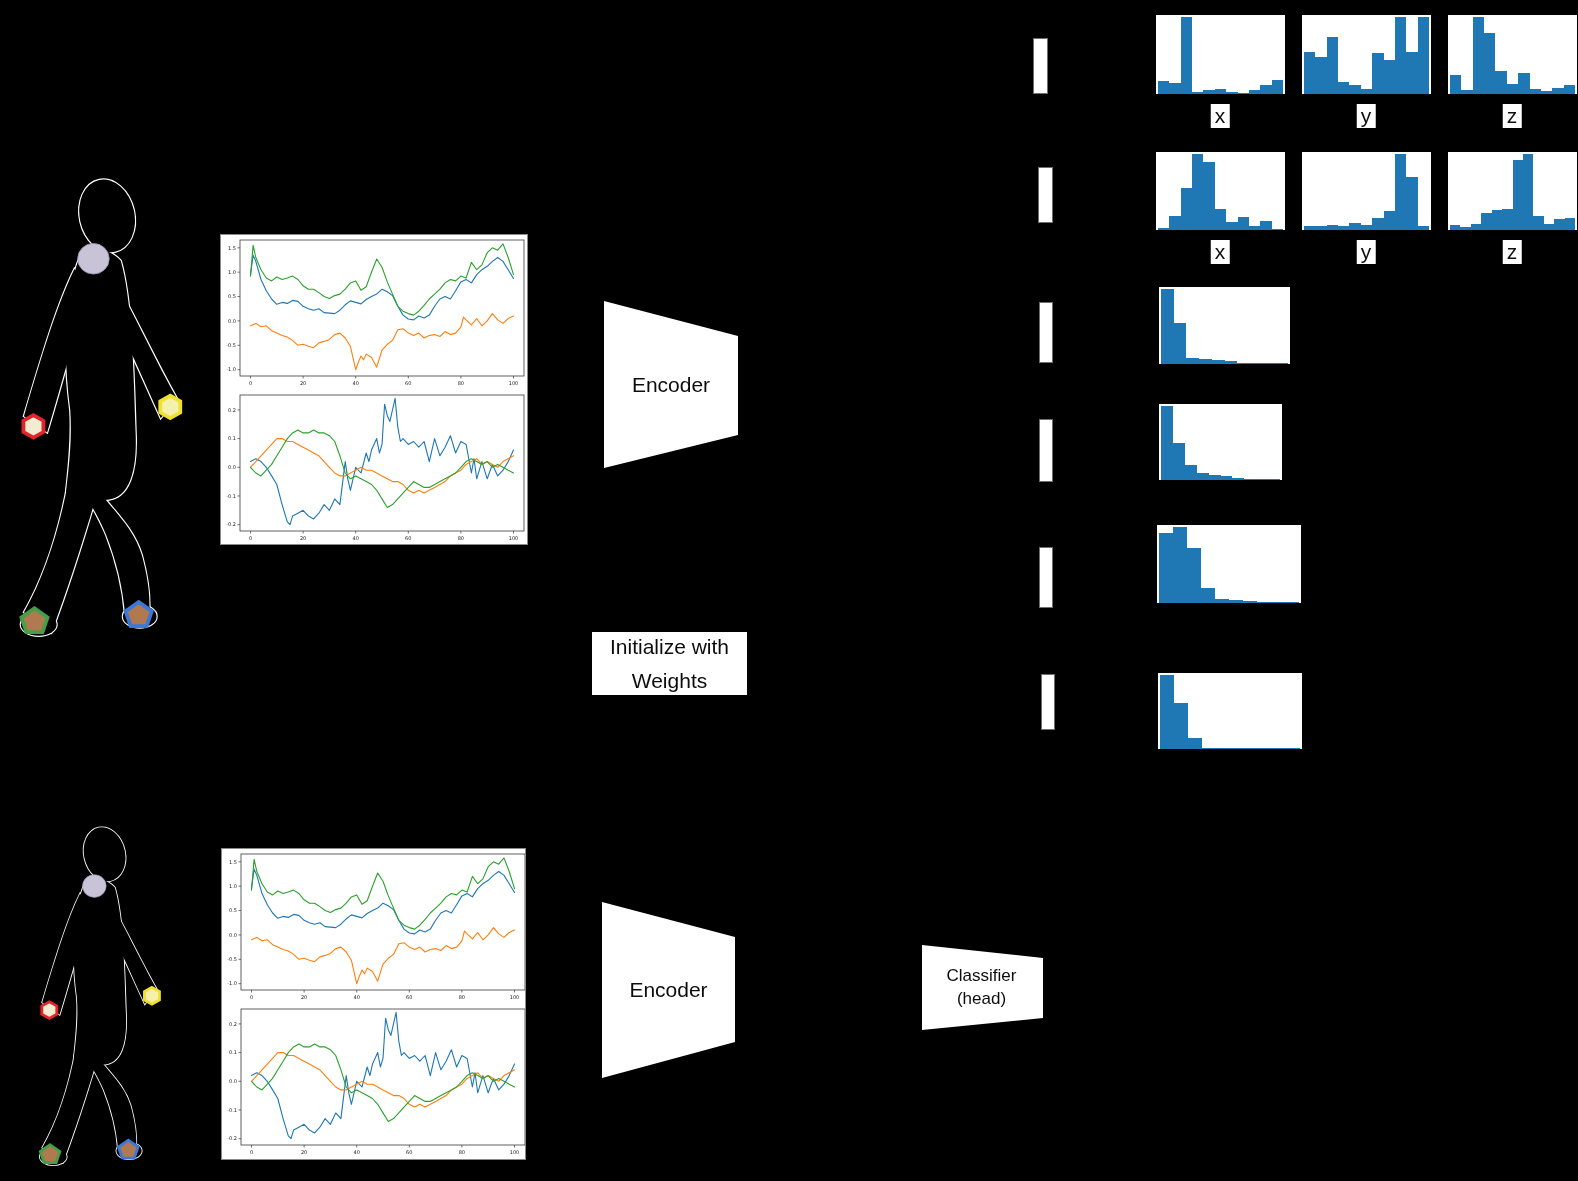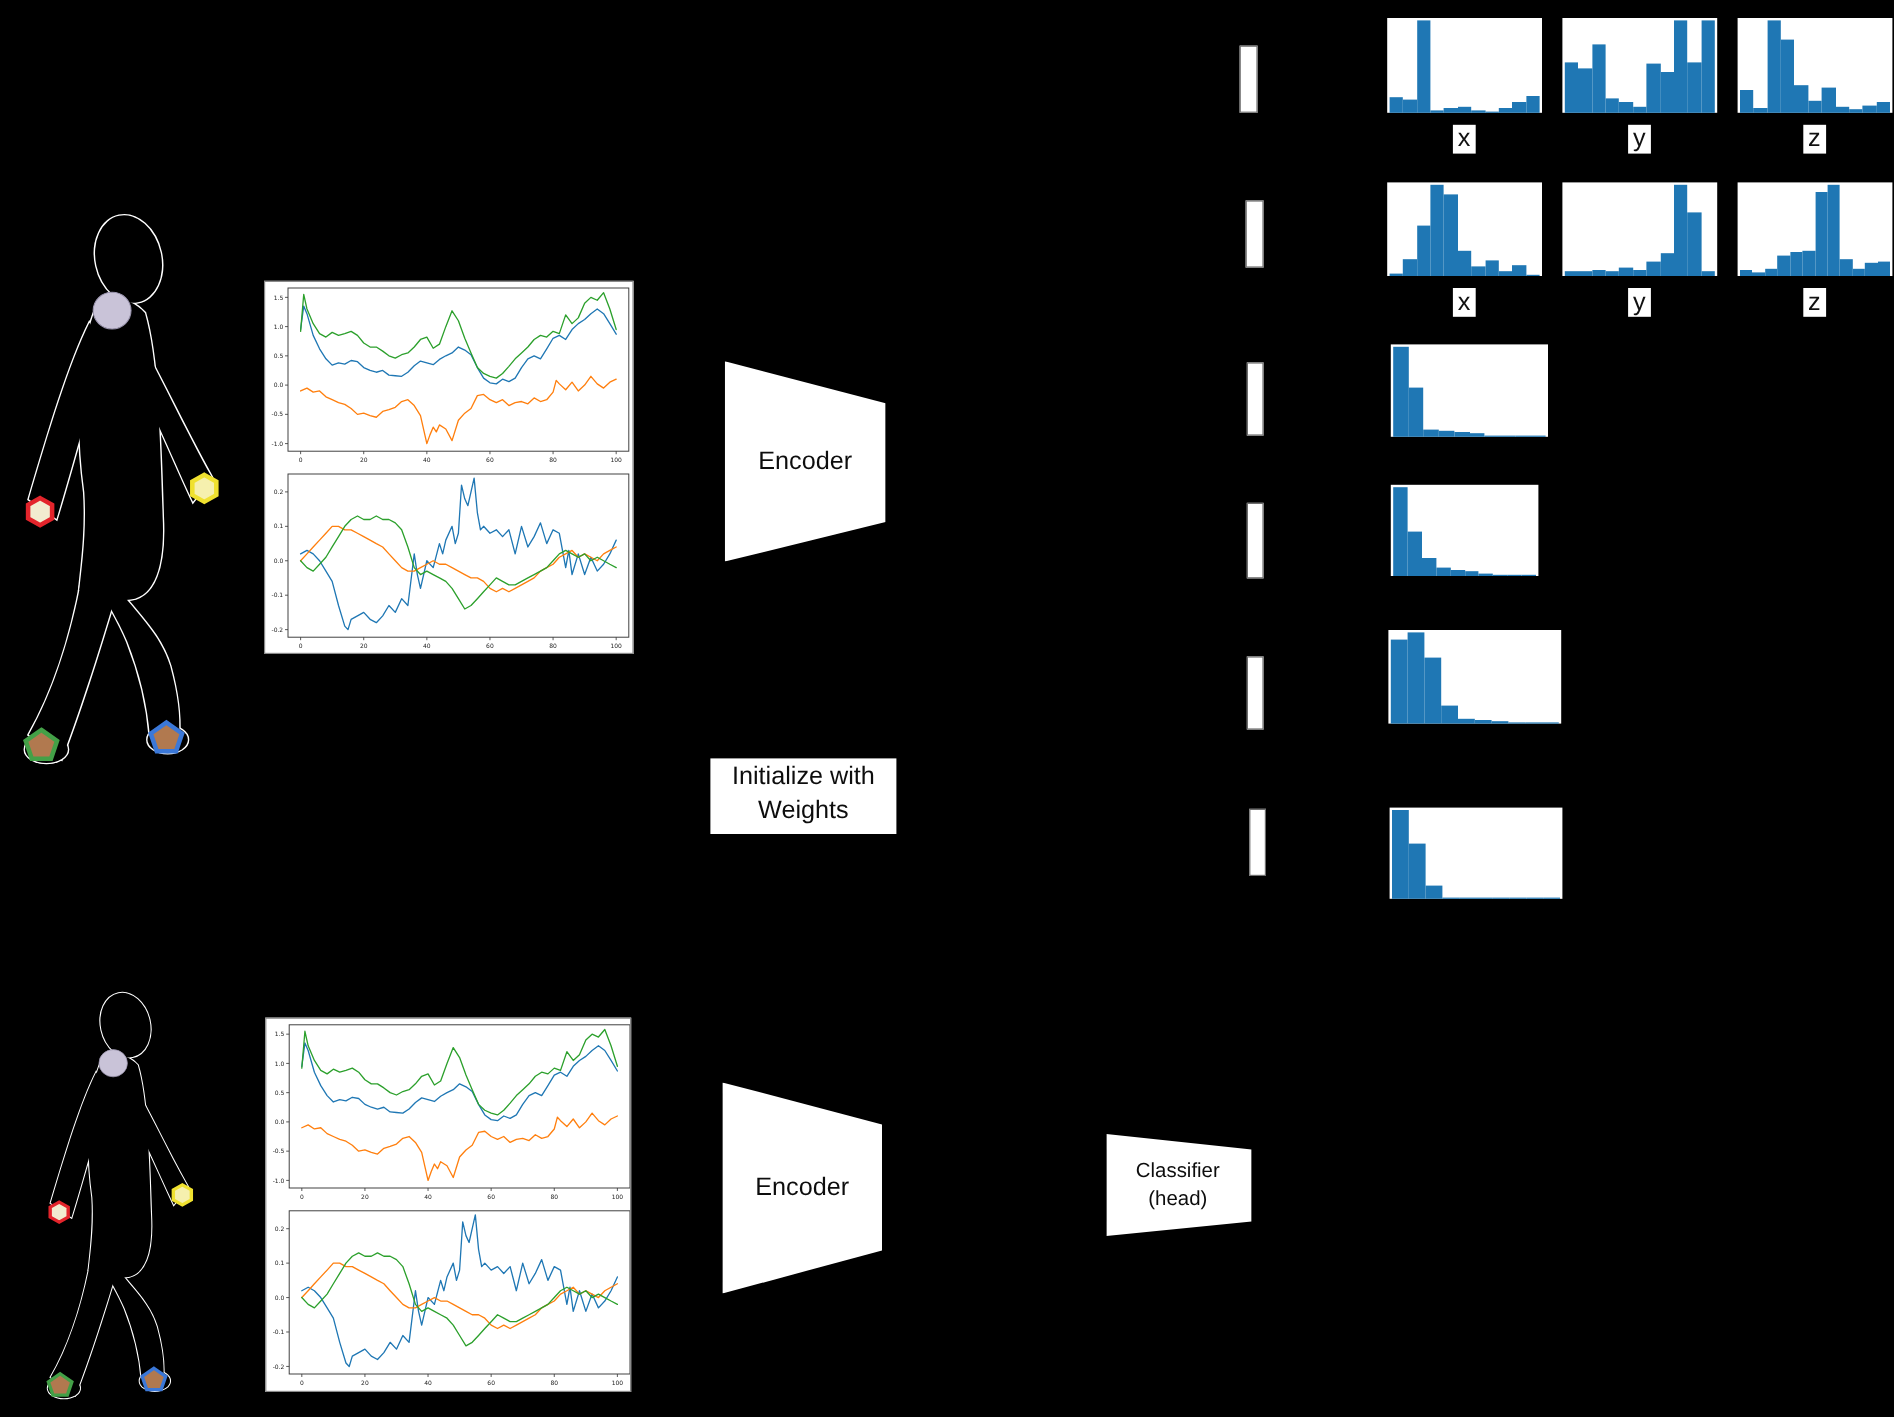--- a/index.html
+++ b/index.html
@@ -10,21 +10,21 @@
   .trapwrap svg{display:block;}
   .traplabel{position:absolute;display:flex;align-items:center;justify-content:center;
              text-align:center;color:#0d0d0d;}
   .embed{background:#fff;border:1px solid #6e6e6e;box-sizing:border-box;}
   .hist{background:#fff;display:flex;align-items:flex-end;box-sizing:border-box;
         padding:0 2px;}
   .hist .bar{flex:1 1 0;background:#1f77b4;}
   .axislabel{position:absolute;transform:translateX(-50%);background:#fff;color:#111;
              font-size:21px;line-height:1.05;padding:1px 4px;}
   .initbox{background:#fff;color:#0d0d0d;display:flex;flex-direction:column;
-           align-items:center;justify-content:flex-start;text-align:center;
+           align-items:center;justify-content:space-between;text-align:center;
            font-size:21px;line-height:1.4;}
   .ticktext{font-family:"DejaVu Sans",sans-serif;}
 </style>
 </head>
 <body>
 
 <div id="canvas">
 
   <svg width="0" height="0" style="position:absolute">
     <defs>

